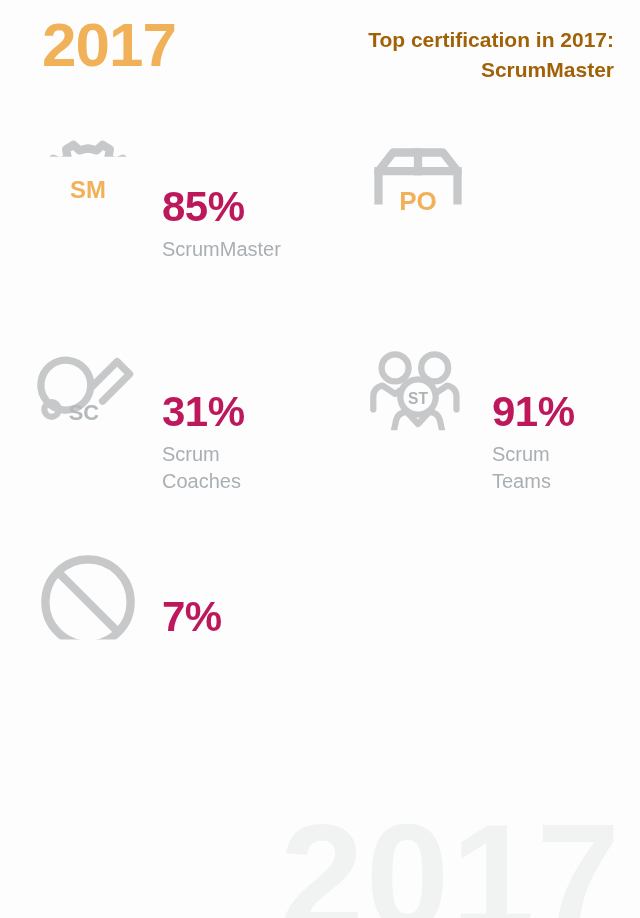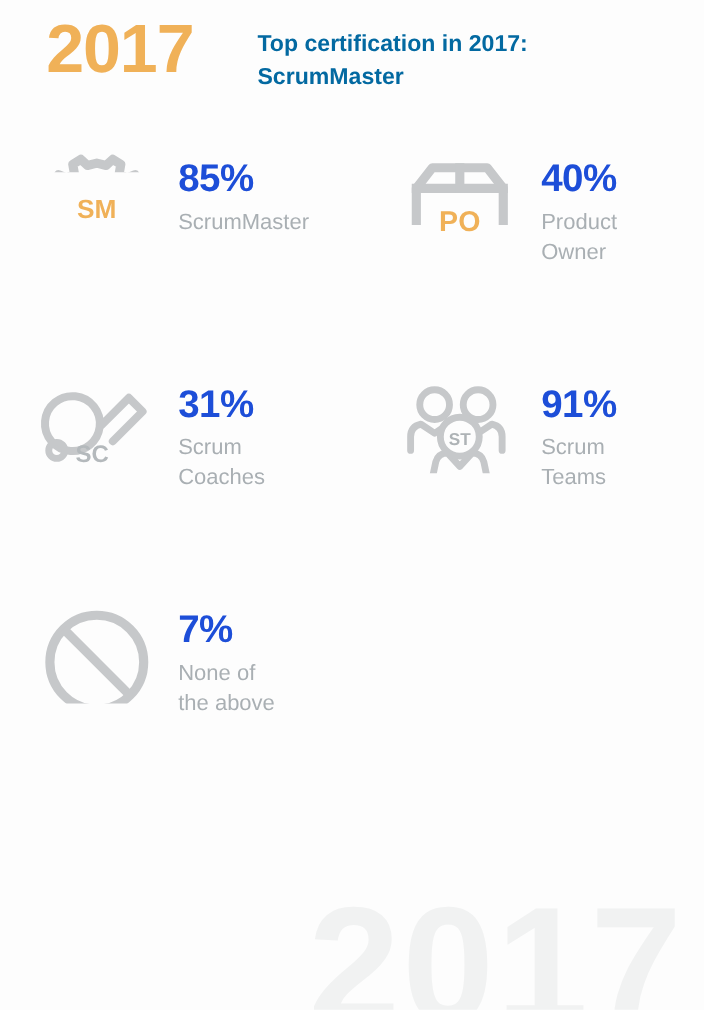--- a/index.html
+++ b/index.html
@@ -48,22 +48,23 @@
     letter-spacing: -1px;
     line-height: 1;
   }
   .header-title {
     position: absolute;
     left: 234px;
     top: 25px;
     width: 380px;
     font-size: 21px;
     font-weight: bold;
-    color: #0369a1;
+    color: #a16207;
     line-height: 1.45;
+    text-align: right;
   }
   .header-title-line {
     display: block;
   }
 
   
   .stats-grid {
     position: absolute;
     left: 0;
     top: 140px;
@@ -88,25 +89,26 @@
     width: 104px;
     height: 104px;
     flex: 0 0 104px;
     display: block;
   }
   .stat-text {
     margin-left: 22px;
     padding-top: 4px;
   }
   .stat-pct {
-    font-size: 35px;
-    font-weight: bold;
-    color: #1d4ed8;
+    font-size: 42px;
+    font-weight: bold;
+    color: #be185d;
     line-height: 1.1;
     letter-spacing: -0.5px;
+    margin-top: 40px;
   }
   .stat-label {
     font-size: 20px;
     color: #a9afb3;
     line-height: 1.35;
     margin-top: 6px;
     white-space: pre-line;
   }
 </style>
 </head>
@@ -165,25 +167,20 @@
             </clipPath>
         </defs>
         <g fill="none" stroke-width="8" stroke-linejoin="round" stroke-linecap="square">
           <path id="boxPath" d="M12 88 L12 30 L26 12 L74 12 L88 30 L88 88 Z" stroke="#c6c8ca" clip-path="url(#clipBoxGray)"></path>
           <use href="#boxPath" stroke="#f0b158" clip-path="url(#clipBoxOrange)"></use>
           <path d="M12 30 L88 30" stroke="#c6c8ca" stroke-width="8"></path>
           <path d="M50 12 L50 30" stroke="#c6c8ca" stroke-width="8"></path>
         </g>
         <text x="50" y="67" text-anchor="middle" font-family="Liberation Sans, sans-serif" font-size="25" font-weight="bold" fill="#f0b158">PO</text>
       </svg>
-      <div class="stat-text">
-        <div class="stat-pct">40%</div>
-        <div class="stat-label">Product
-Owner</div>
-      </div>
     </div>
   </div>
 
   <div class="stat-row">
 
     <div class="stat-item col-left">
       <svg class="stat-icon" viewBox="0 0 100 100">
         <defs>
           <clipPath id="clipWhistleGray">
               <rect x="0" y="0" width="100" height="76"></rect>
@@ -255,21 +252,19 @@
             </clipPath>
         </defs>
         <g fill="none" stroke-width="8">
           <circle id="nonePath" cx="50" cy="50" r="41" stroke="#c6c8ca" clip-path="url(#clipNoneGray)"></circle>
           <use href="#nonePath" stroke="#f0b158" clip-path="url(#clipNoneOrange)"></use>
           <path d="M21 21 L79 79" stroke="#c6c8ca" stroke-linecap="butt"></path>
         </g>
       </svg>
       <div class="stat-text">
         <div class="stat-pct">7%</div>
-        <div class="stat-label">None of
-the above</div>
       </div>
     </div>
 
     <div class="stat-item col-right"></div>
   </div>
 
 </div>
 
 </body></html>

